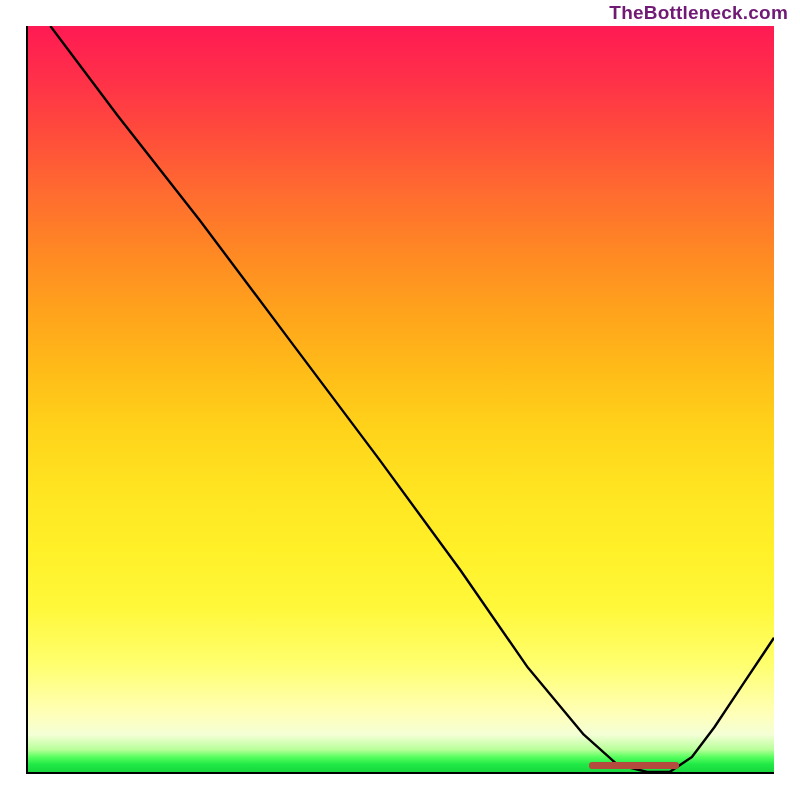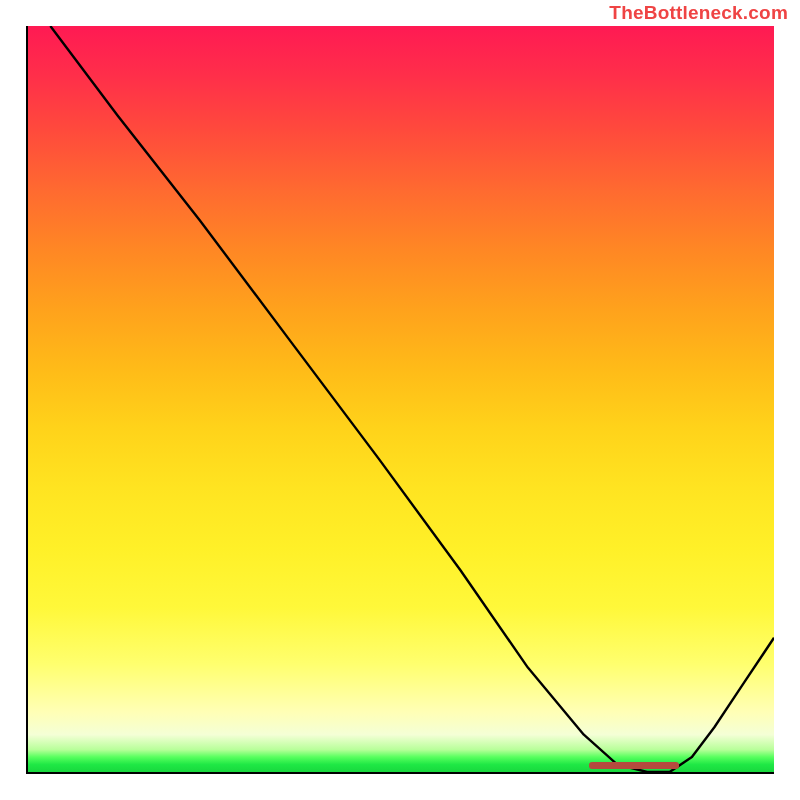--- a/index.html
+++ b/index.html
@@ -13,21 +13,21 @@
   }
   .chart-wrap {
     position: relative;
     width: 800px;
     height: 800px;
   }
   .watermark {
     position: absolute;
     top: 2px;
     right: 12px;
-    color: #ef4444;
+    color: #701a75;
     font-size: 19px;
     font-weight: 600;
     letter-spacing: 0.2px;
   }
   .plot-area {
     position: absolute;
     left: 26px;
     top: 26px;
     width: 748px;
     height: 748px;

